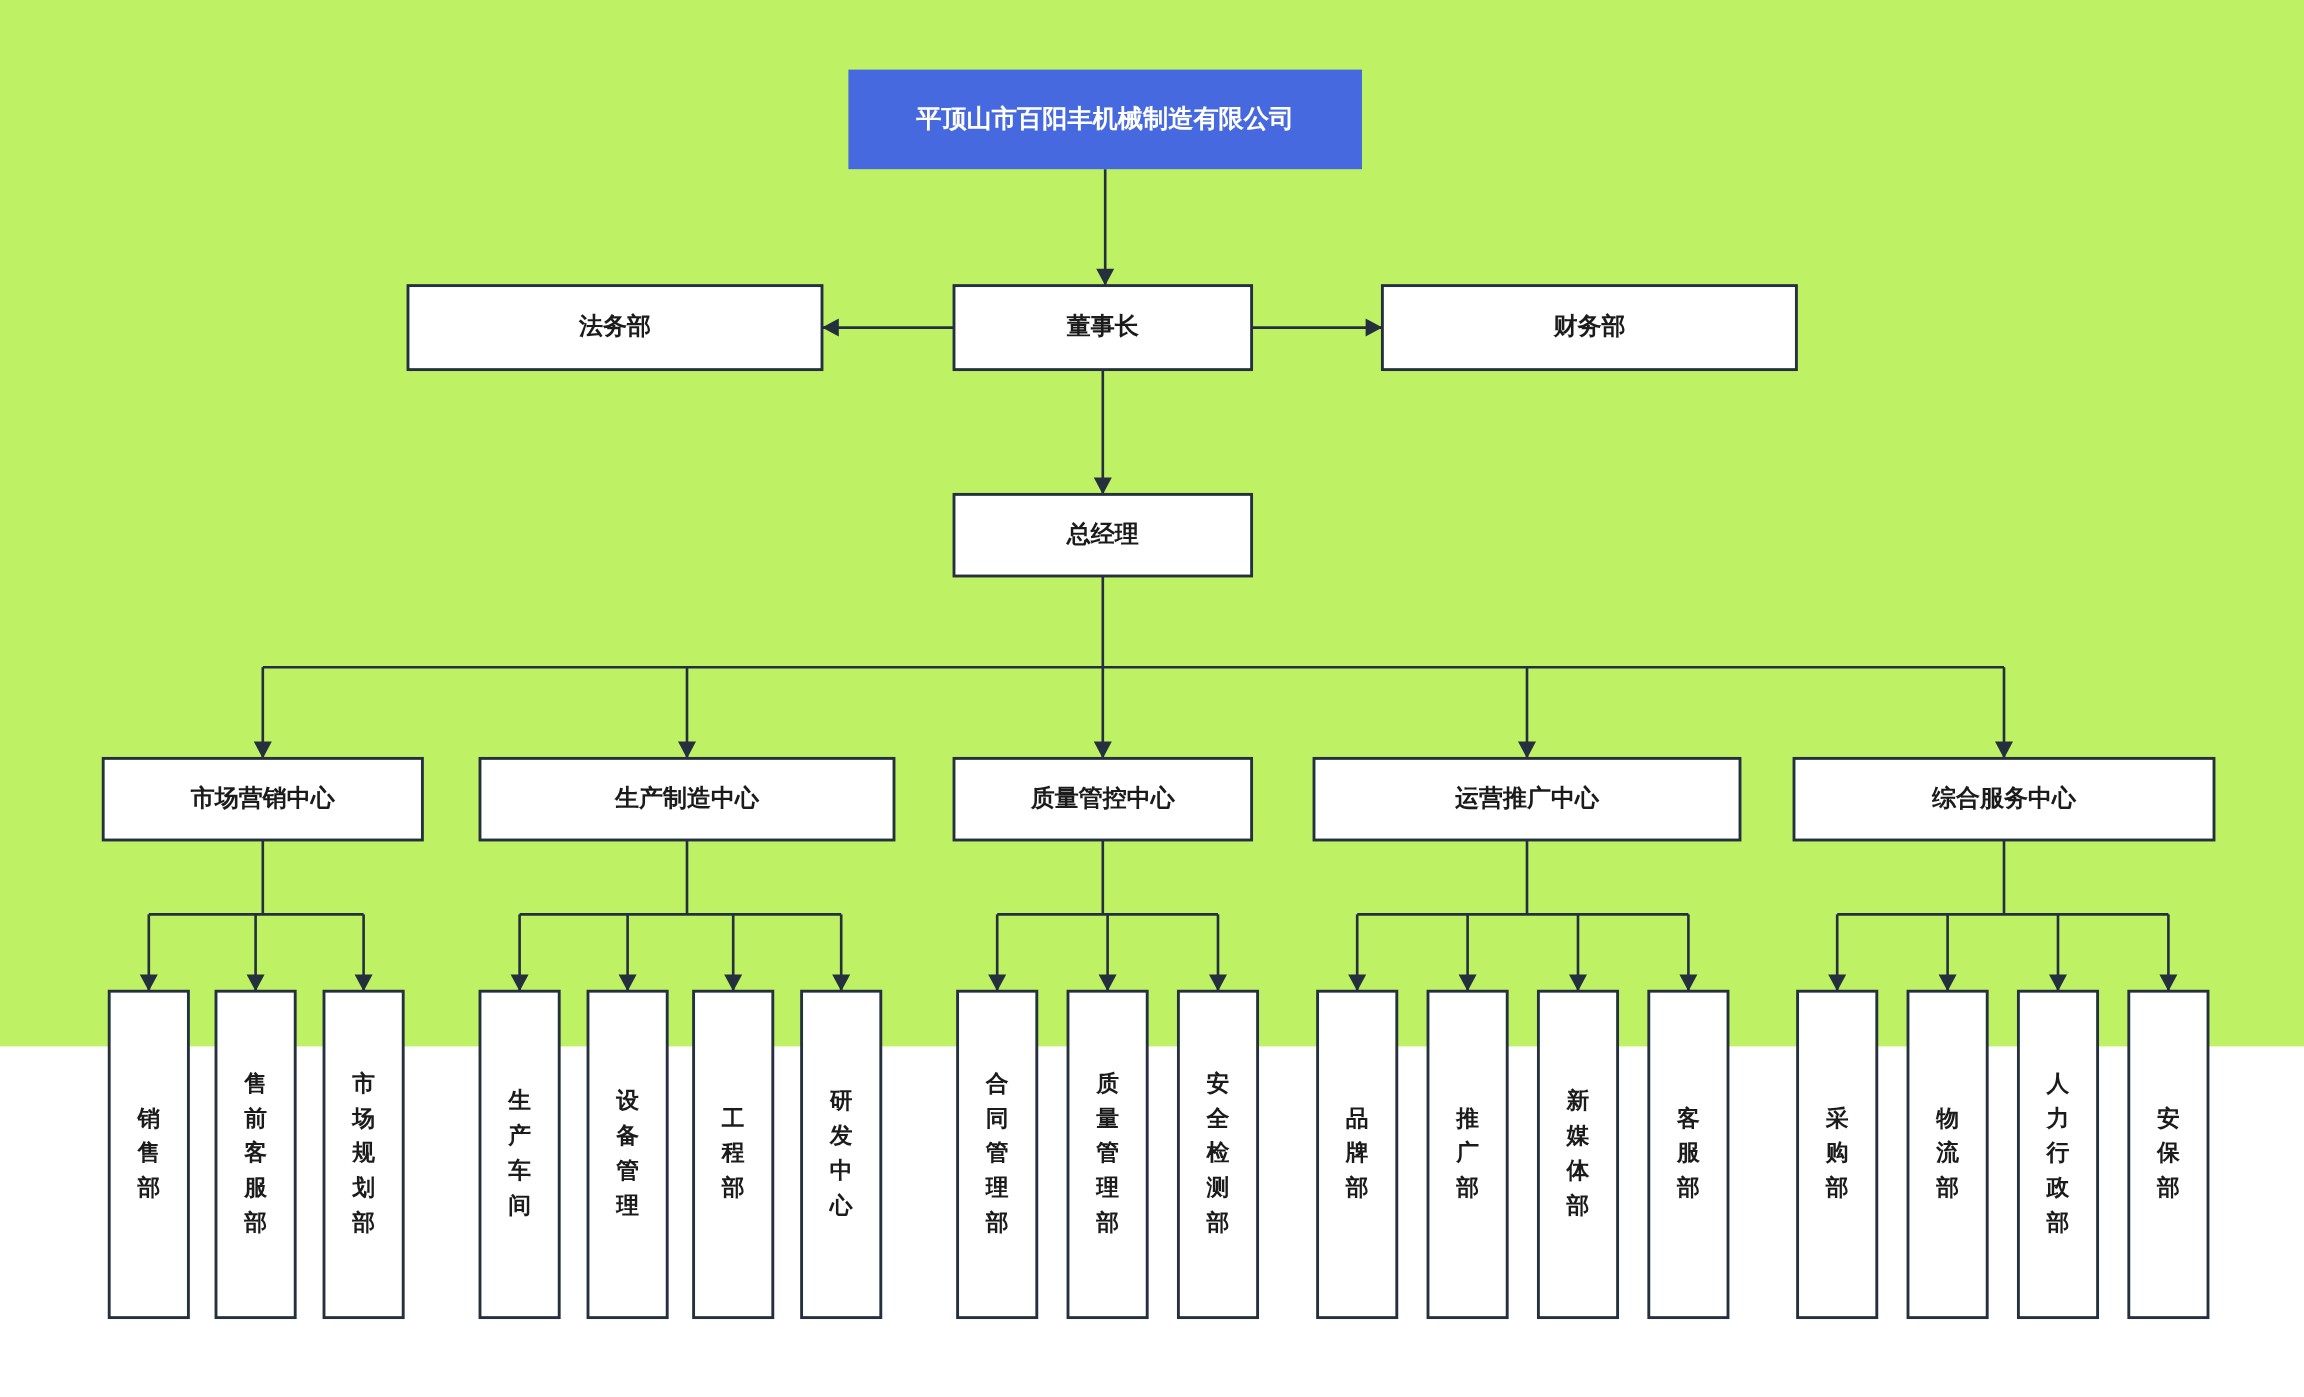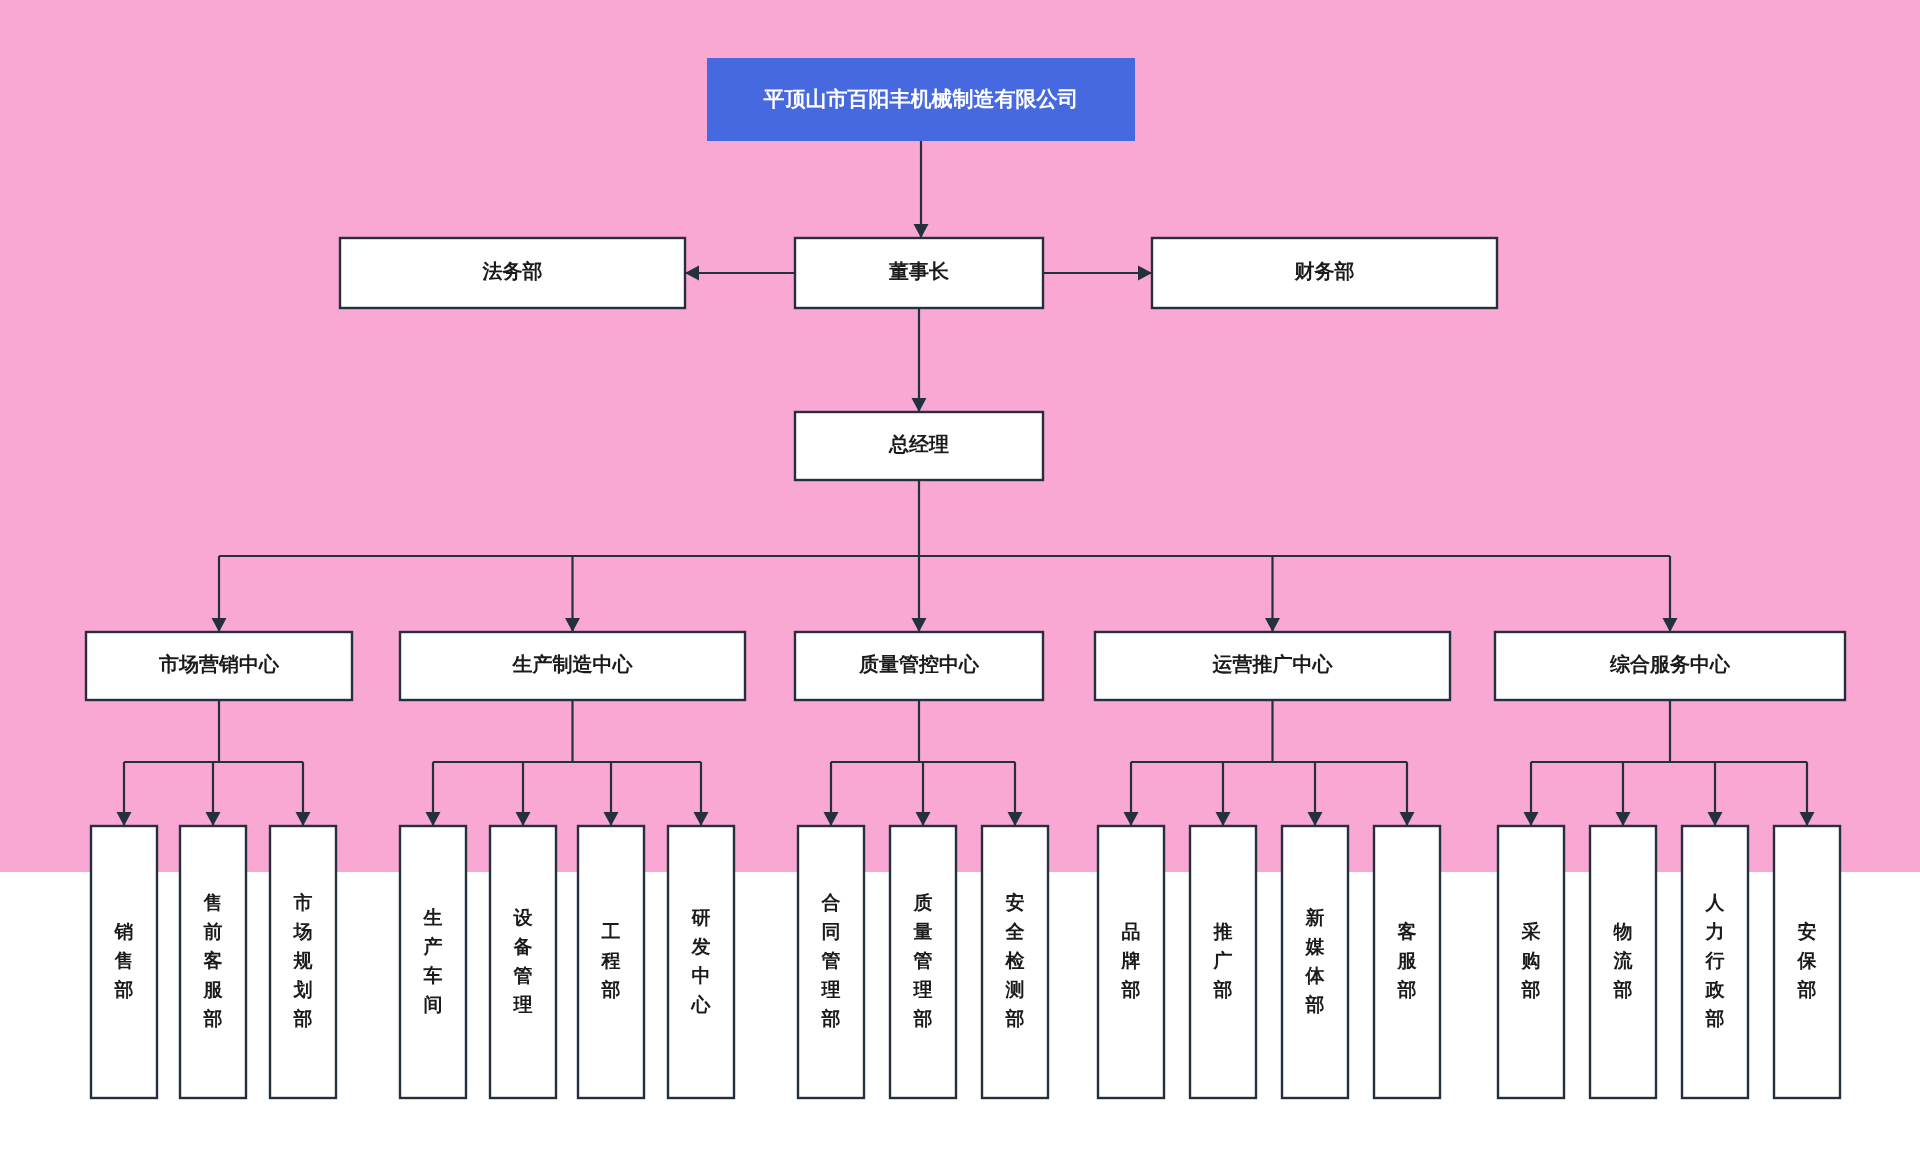--- a/index.html
+++ b/index.html
@@ -11,21 +11,21 @@
   body {
     width: 1920px;
     height: 1164px;
     font-family: "Liberation Sans", "DejaVu Sans", sans-serif;
     overflow: hidden;
   }
   #chart-root {
     position: relative;
     width: 1920px;
     height: 872px;
-    background: #f9a8d4;
+    background: #bef264;
   }
   svg#org-svg {
     position: absolute;
     left: 0;
     top: 0;
     width: 1920px;
     height: 1164px;
     display: block;
   }
   .node-box {

